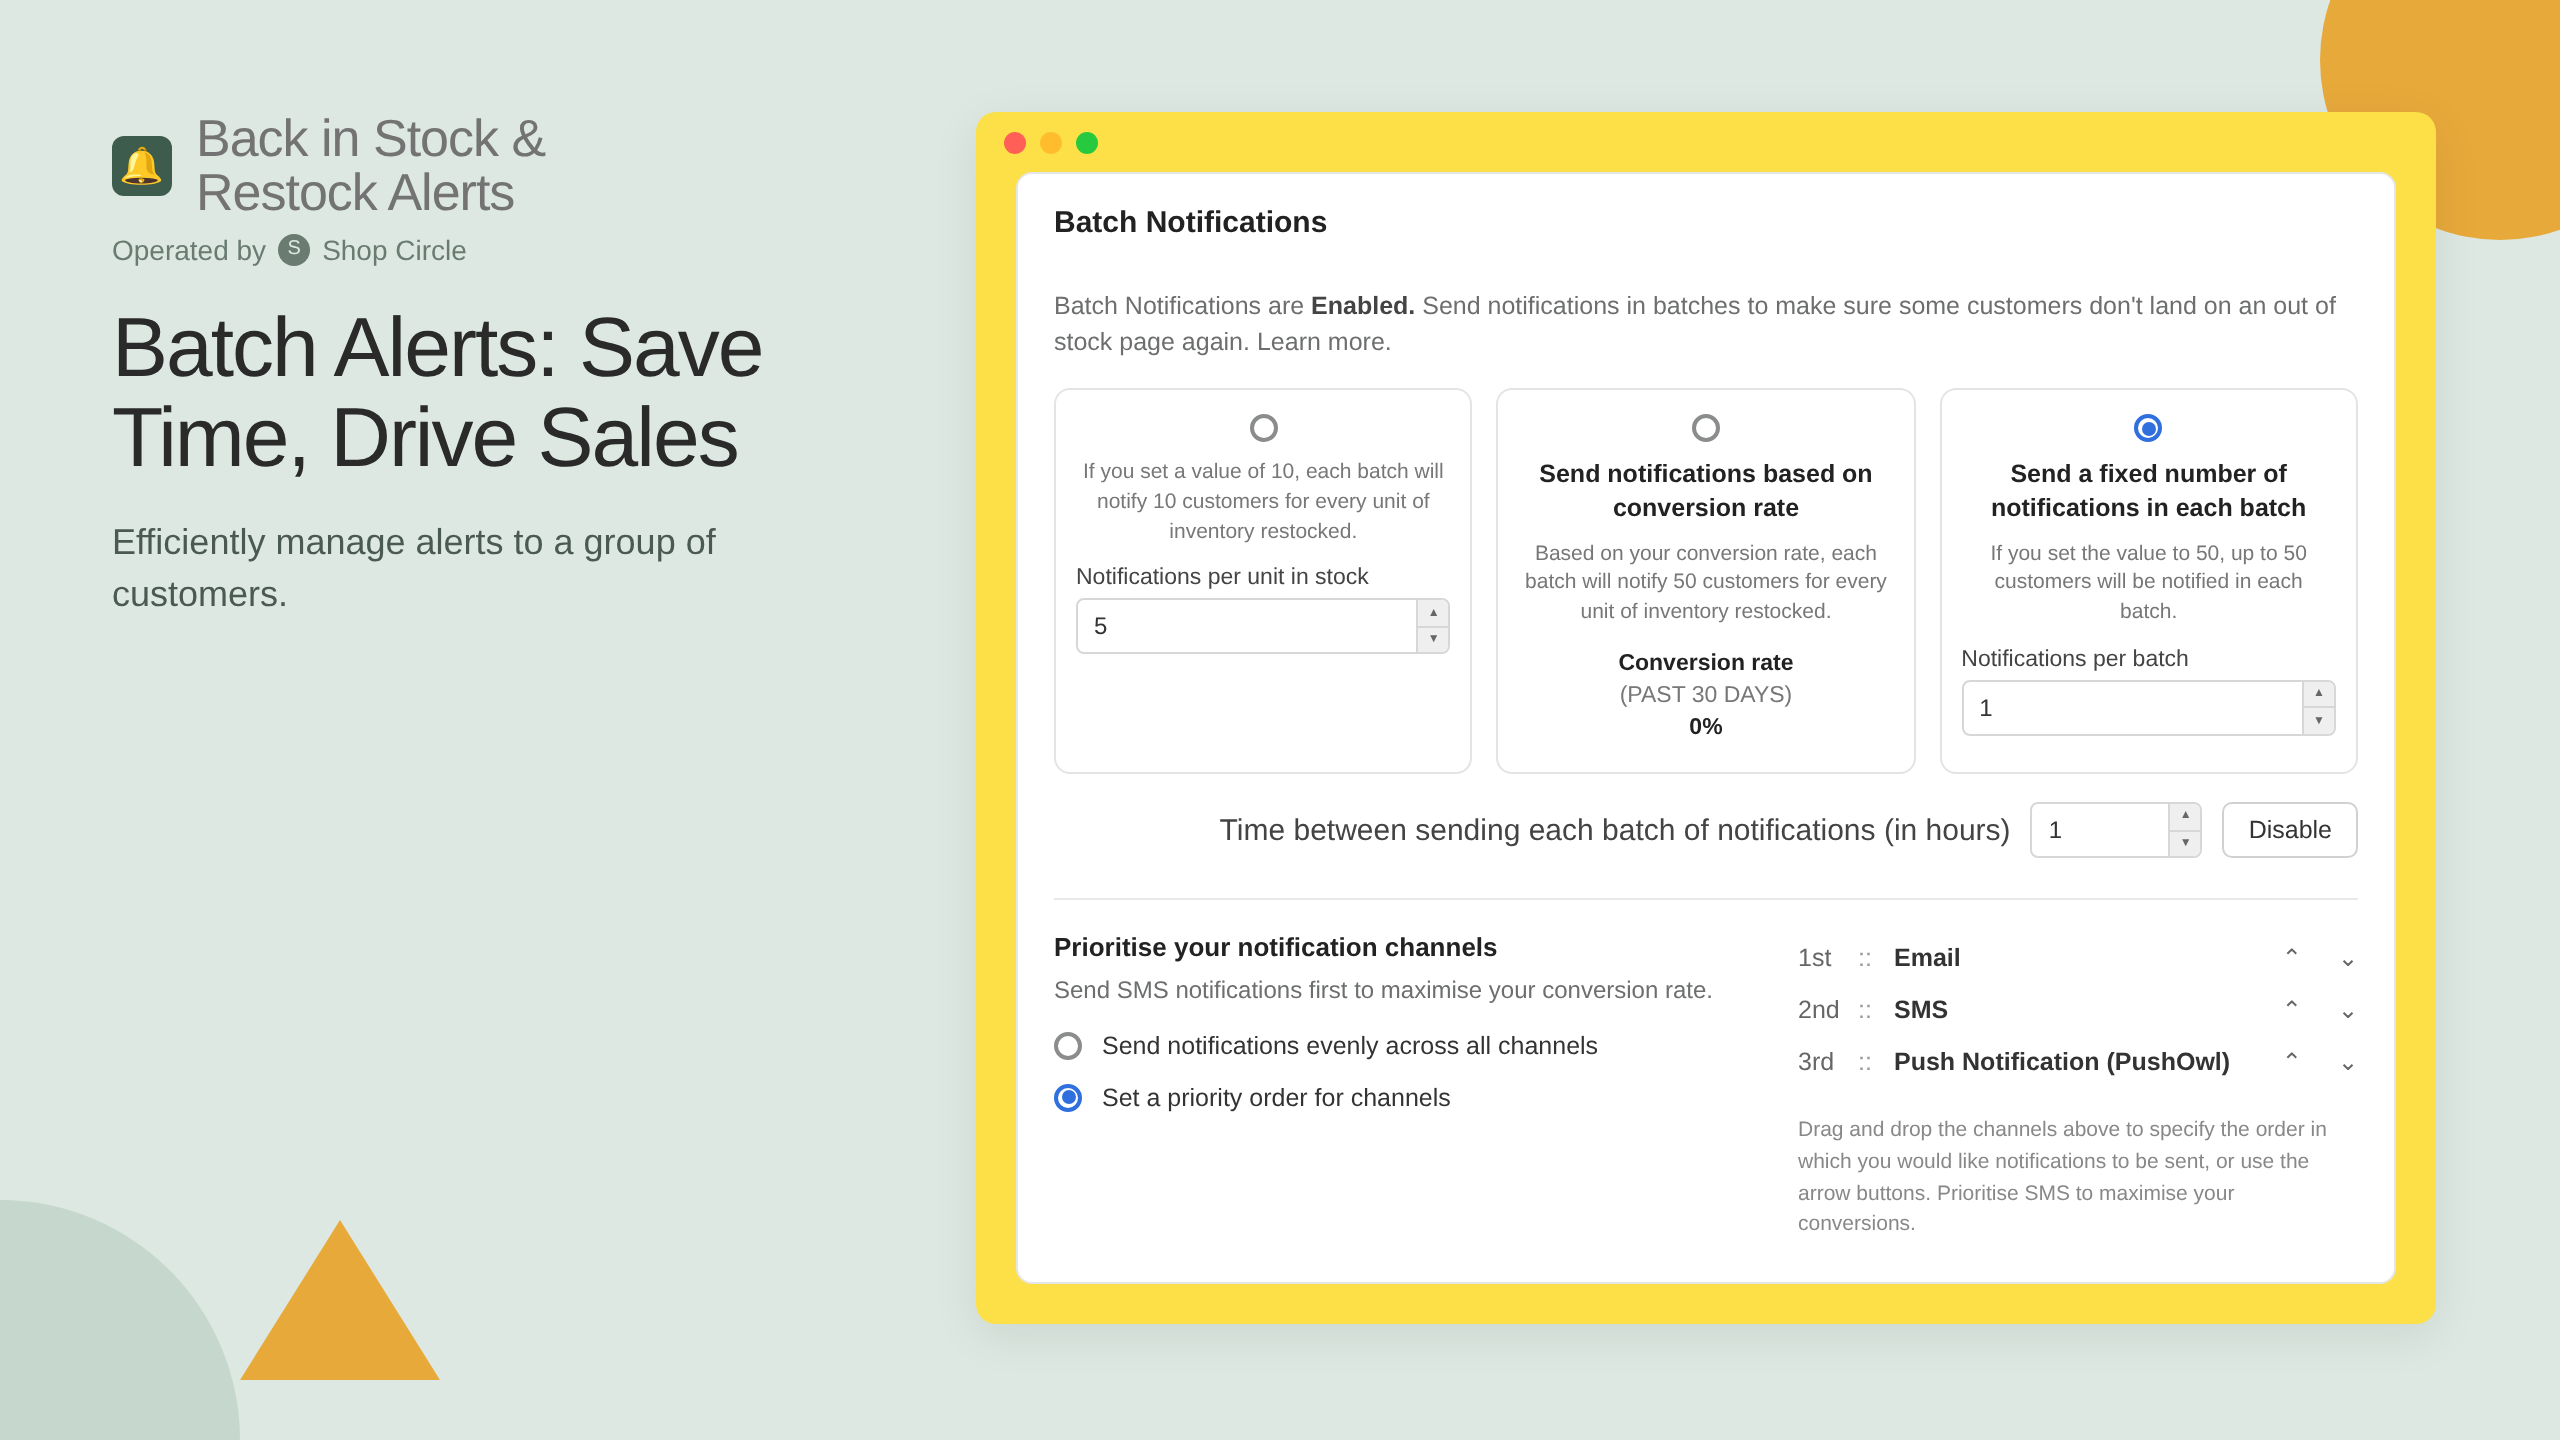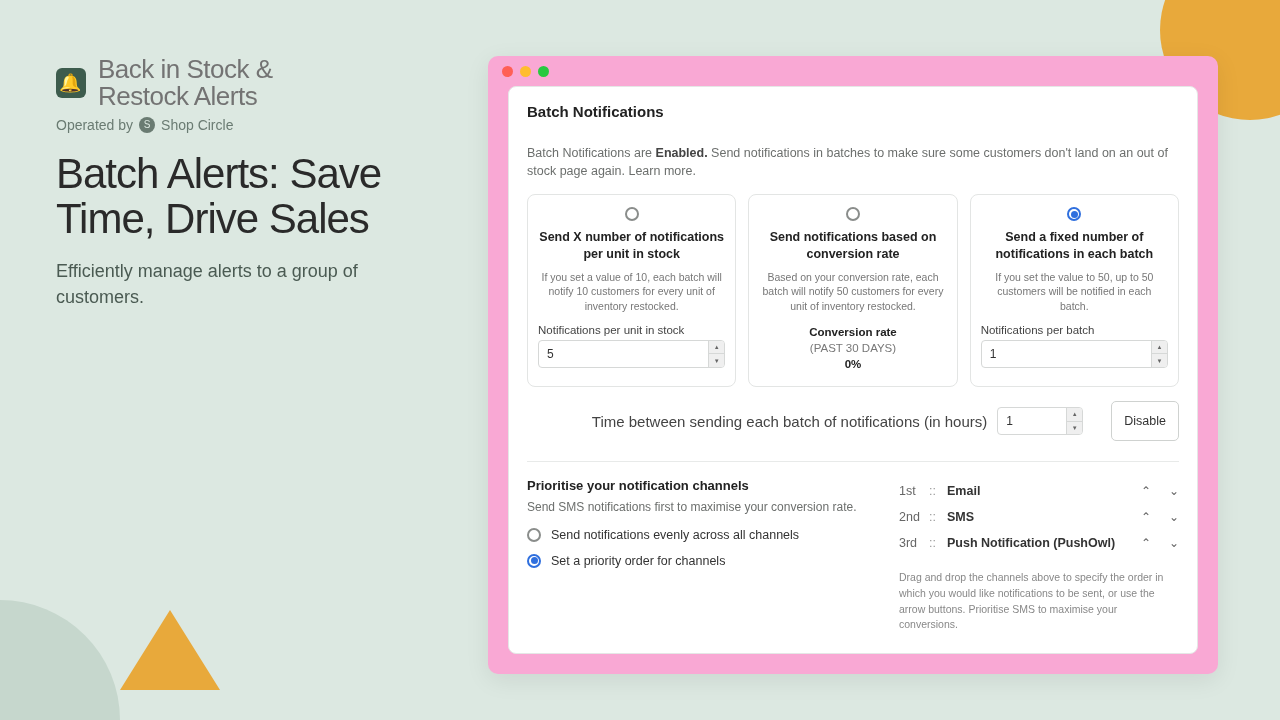--- a/index.html
+++ b/index.html
@@ -15,21 +15,21 @@
   .left { position: absolute; left: 56px; top: 56px; width: 380px; }
   .app-brand { display: flex; align-items: center; gap: 12px; }
   .app-icon { width: 30px; height: 30px; background: #3d5c4d; border-radius: 6px; display: flex; align-items: center; justify-content: center; color: #dce8e1; font-size: 18px; }
   .app-name { font-size: 26px; font-weight: 500; color: #737373; line-height: 1.05; letter-spacing: -0.5px; }
   .operated { margin-top: 6px; font-size: 14px; color: #6a7b72; display: flex; align-items: center; gap: 6px; }
   .sc-icon { width: 16px; height: 16px; background: #6a7b72; border-radius: 50%; display: inline-flex; align-items: center; justify-content: center; color: #dce8e1; font-size: 10px; }
   .headline { margin-top: 18px; font-size: 42px; font-weight: 500; color: #2a2a2a; line-height: 1.08; letter-spacing: -1px; }
   .subhead { margin-top: 18px; font-size: 18px; color: #4a5a52; line-height: 1.4; }
 
   
-  .window { position: absolute; left: 488px; top: 56px; width: 730px; background: #f9a8d4; border-radius: 10px; box-shadow: 0 6px 24px rgba(0,0,0,0.08); padding-bottom: 20px; }
+  .window { position: absolute; left: 488px; top: 56px; width: 730px; background: #fde047; border-radius: 10px; box-shadow: 0 6px 24px rgba(0,0,0,0.08); padding-bottom: 20px; }
   .titlebar { height: 30px; display: flex; align-items: center; padding: 0 14px; gap: 7px; }
   .tl-dot { width: 11px; height: 11px; border-radius: 50%; }
   .tl-red { background: #ff5f56; } .tl-yellow { background: #ffbd2e; } .tl-green { background: #27c93f; }
 
   .panel { margin: 0 20px; background: #fff; border: 1px solid #e5e7e6; border-radius: 8px; padding: 16px 18px 20px; }
 
   .section-title { font-size: 15px; font-weight: 600; color: #222; }
   .section-desc { margin-top: 24px; font-size: 12.5px; color: #6c6f6d; line-height: 1.45; }
   .section-desc .enabled { font-weight: 600; color: #444; }
   .section-desc .learn { color: #6c6f6d; }
@@ -49,21 +49,21 @@
   .spin { flex: 1; background: #efefef; border-left: 1px solid #d6d8d7; display: flex; align-items: center; justify-content: center; font-size: 6px; color: #666; cursor: pointer; }
   .spin:first-child { border-bottom: 1px solid #d6d8d7; border-top-right-radius: 3px; }
   .spin:last-child { border-bottom-right-radius: 3px; }
 
   .conv-block { margin-top: 10px; font-size: 11.5px; color: #222; line-height: 1.4; }
   .conv-block .sub { color: #777; }
 
   .time-row { display: flex; align-items: center; justify-content: flex-end; gap: 10px; margin-top: 14px; }
   .time-label { font-size: 15px; color: #444; }
   .time-input-wrap { position: relative; width: 86px; }
-  .disable-btn { margin-left: 18px; height: 40px; padding: 0 12px; background: #fff; border: 1px solid #cfd2d0; border-radius: 5px; font-size: 12.5px; color: #333; cursor: pointer; }
+  .disable-btn { height: 28px; padding: 0 12px; background: #fff; border: 1px solid #cfd2d0; border-radius: 5px; font-size: 12.5px; color: #333; cursor: pointer; }
 
   .divider { height: 1px; background: #e8eae9; margin: 20px 0 16px; }
 
   .prio-row { display: flex; gap: 30px; }
   .prio-left { flex: 1; }
   .prio-title { font-size: 13px; font-weight: 600; color: #222; }
   .prio-desc { margin-top: 6px; font-size: 12px; color: #6c6f6d; line-height: 1.4; }
   .radio-line { display: flex; align-items: center; gap: 10px; margin-top: 12px; font-size: 12.5px; color: #333; }
   .radio-sm { width: 14px; height: 14px; border: 2px solid #8a8d8b; border-radius: 50%; display: flex; align-items: center; justify-content: center; flex-shrink: 0; }
   .radio-sm.selected { border-color: #2f6fde; }
@@ -110,21 +110,20 @@
   <div class="panel">
     <div class="section-title">Batch Notifications</div>
     <div class="section-desc">
       <span>Batch Notifications are </span><span class="enabled">Enabled.</span><span> Send notifications in batches to make sure some customers don't land on an out of stock page again. </span><span class="learn">Learn more.</span>
     </div>
 
     <div class="option-row">
 
       <div class="option-card">
         <div class="radio"></div>
-        <div class="card-title">Send X number of notifications per unit in stock</div>
         <div class="card-desc">If you set a value of 10, each batch will notify 10 customers for every unit of inventory restocked.</div>
         <div class="card-field">
           <div class="card-field-label">Notifications per unit in stock</div>
           <div class="num-wrap">
             <input class="num-input" value="5" style="">
             <div class="spinners">
               <div class="spin">▲</div>
               <div class="spin">▼</div>
             </div>
           </div>

